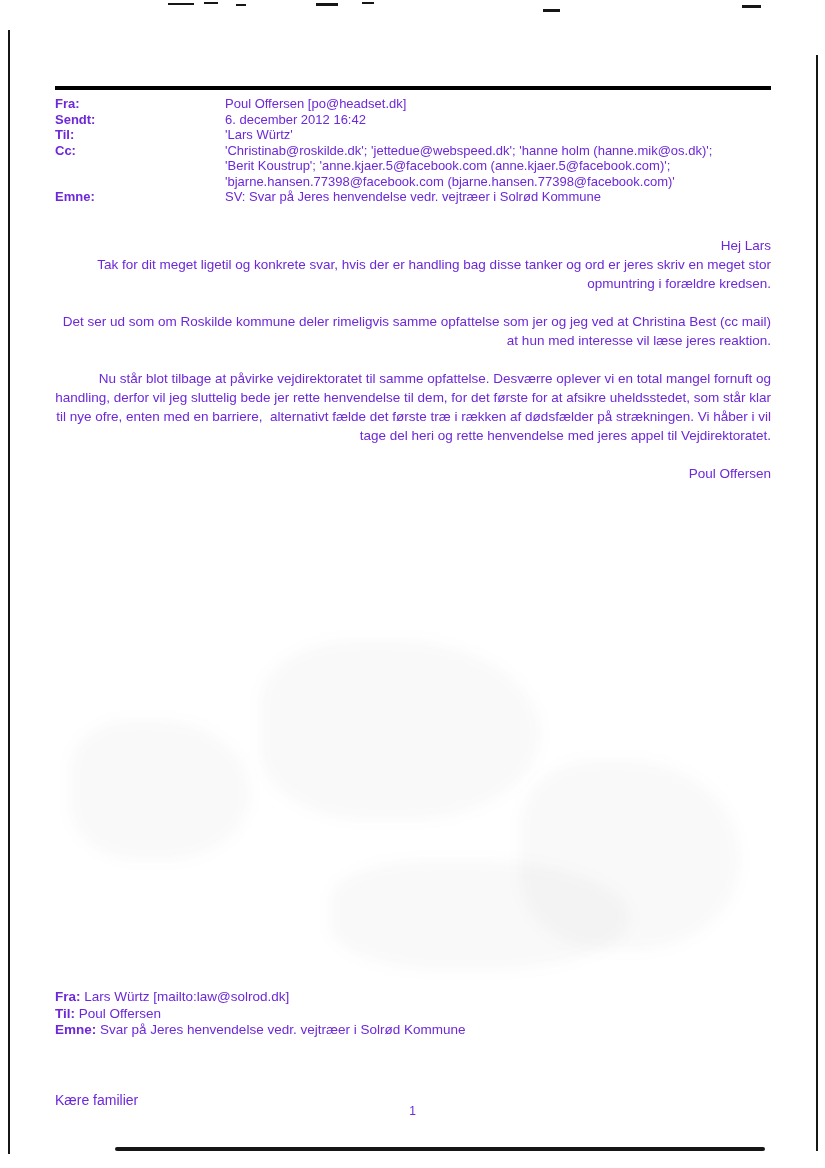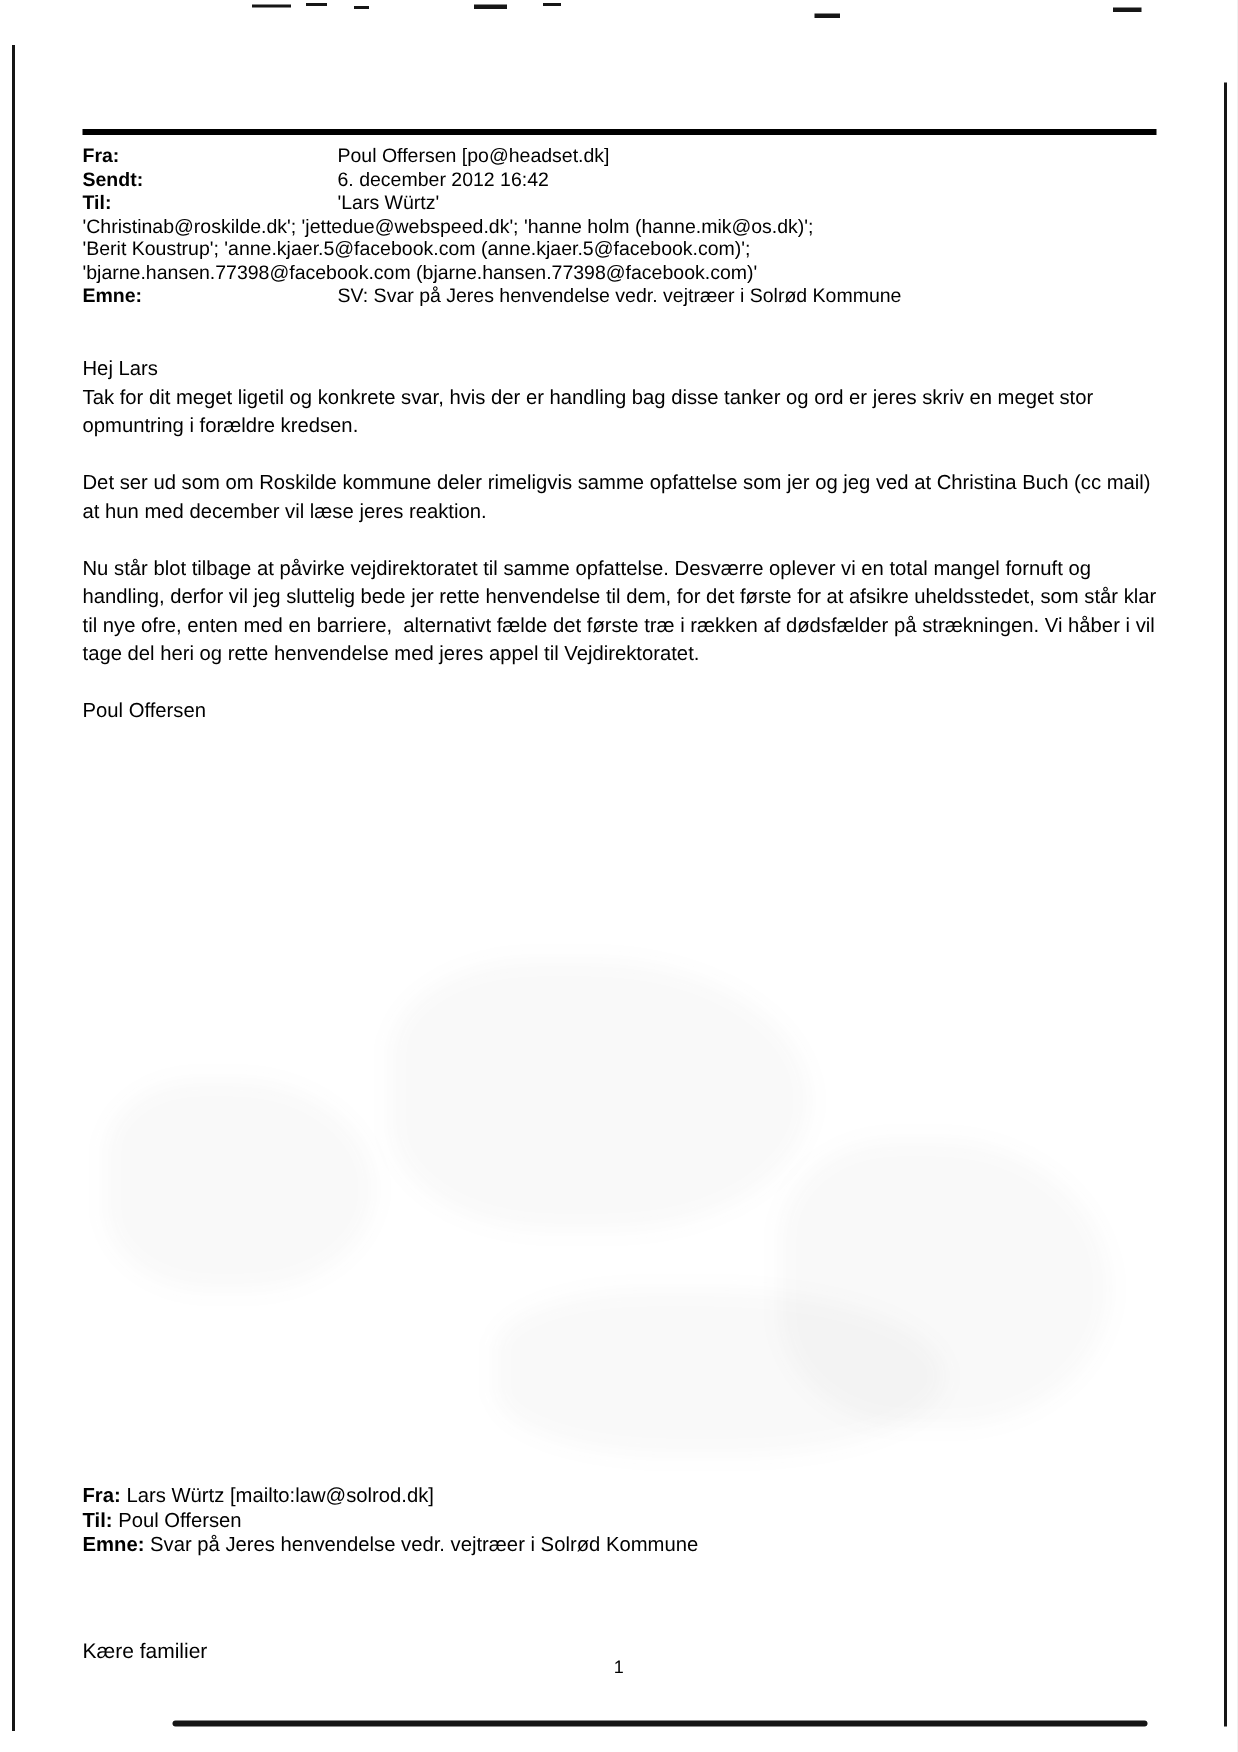--- a/index.html
+++ b/index.html
@@ -7,21 +7,21 @@
     padding: 0;
     background: #e8e8e8;
   }
   .page {
     position: relative;
     width: 825px;
     height: 1168px;
     margin: 0 auto;
     background: #ffffff;
     font-family: "Liberation Sans", sans-serif;
-    color: #000000;
+    color: #6d28d9;
     overflow: hidden;
   }
 
   
   .artifact { position: absolute; background: #161616; }
   .edge-left   { left: 8px;  top: 30px;  width: 2px;  height: 1124px; }
   .edge-right  { left: 816px; top: 55px; width: 2px;  height: 1096px; }
   .bottom-rule { left: 115px; top: 1147px; width: 650px; height: 4px; border-radius: 2px; }
   .dash-1 { left: 168px; top: 3px;  width: 26px; height: 2px; }
   .dash-2 { left: 204px; top: 2px;  width: 14px; height: 2px; }
@@ -69,20 +69,21 @@
   .body-block {
     position: absolute;
     left: 55px; top: 236px;
     width: 716px;
     font-size: 13.5px;
     line-height: 19px;
   }
   .body-block p {
     margin: 0 0 19px 0;
     white-space: pre-wrap;
+    text-align: right;
   }
 
   .quoted-header-block {
     position: absolute;
     left: 55px; top: 977px;
     width: 716px;
     font-size: 13.5px;
     line-height: 16.5px;
     margin-top: 12px;
   }
@@ -132,34 +133,35 @@
     </div>
     <div class="hdr-row">
       <span class="hdr-label">Sendt:</span>
       <span class="hdr-value">6. december 2012 16:42</span>
     </div>
     <div class="hdr-row">
       <span class="hdr-label">Til:</span>
       <span class="hdr-value">'Lars Würtz'</span>
     </div>
     <div class="hdr-row">
+      <span class="hdr-label">Cc:</span>
       <span class="hdr-value">'Christinab@roskilde.dk'; 'jettedue@webspeed.dk'; 'hanne holm (hanne.mik@os.dk)';
 'Berit Koustrup'; 'anne.kjaer.5@facebook.com (anne.kjaer.5@facebook.com)';
 'bjarne.hansen.77398@facebook.com (bjarne.hansen.77398@facebook.com)'</span>
     </div>
     <div class="hdr-row">
       <span class="hdr-label">Emne:</span>
       <span class="hdr-value">SV: Svar på Jeres henvendelse vedr. vejtræer i Solrød Kommune</span>
     </div>
   </div>
 
   <div class="body-block">
     <p>Hej Lars
 Tak for dit meget ligetil og konkrete svar, hvis der er handling bag disse tanker og ord er jeres skriv en meget stor opmuntring i forældre kredsen.</p>
-    <p>Det ser ud som om Roskilde kommune deler rimeligvis samme opfattelse som jer og jeg ved at Christina Buch (cc mail) at hun med december vil læse jeres reaktion.</p>
+    <p>Det ser ud som om Roskilde kommune deler rimeligvis samme opfattelse som jer og jeg ved at Christina Best (cc mail) at hun med interesse vil læse jeres reaktion.</p>
     <p>Nu står blot tilbage at påvirke vejdirektoratet til samme opfattelse. Desværre oplever vi en total mangel fornuft og handling, derfor vil jeg sluttelig bede jer rette henvendelse til dem, for det første for at afsikre uheldsstedet, som står klar til nye ofre, enten med en barriere,  alternativt fælde det første træ i rækken af dødsfælder på strækningen. Vi håber i vil tage del heri og rette henvendelse med jeres appel til Vejdirektoratet.</p>
     <p>Poul Offersen</p>
   </div>
 
   <div class="quoted-header-block">
     <div class="q-row">
       <b>Fra:</b>
       <span>Lars Würtz [mailto:law@solrod.dk]</span>
     </div>
     <div class="q-row">

